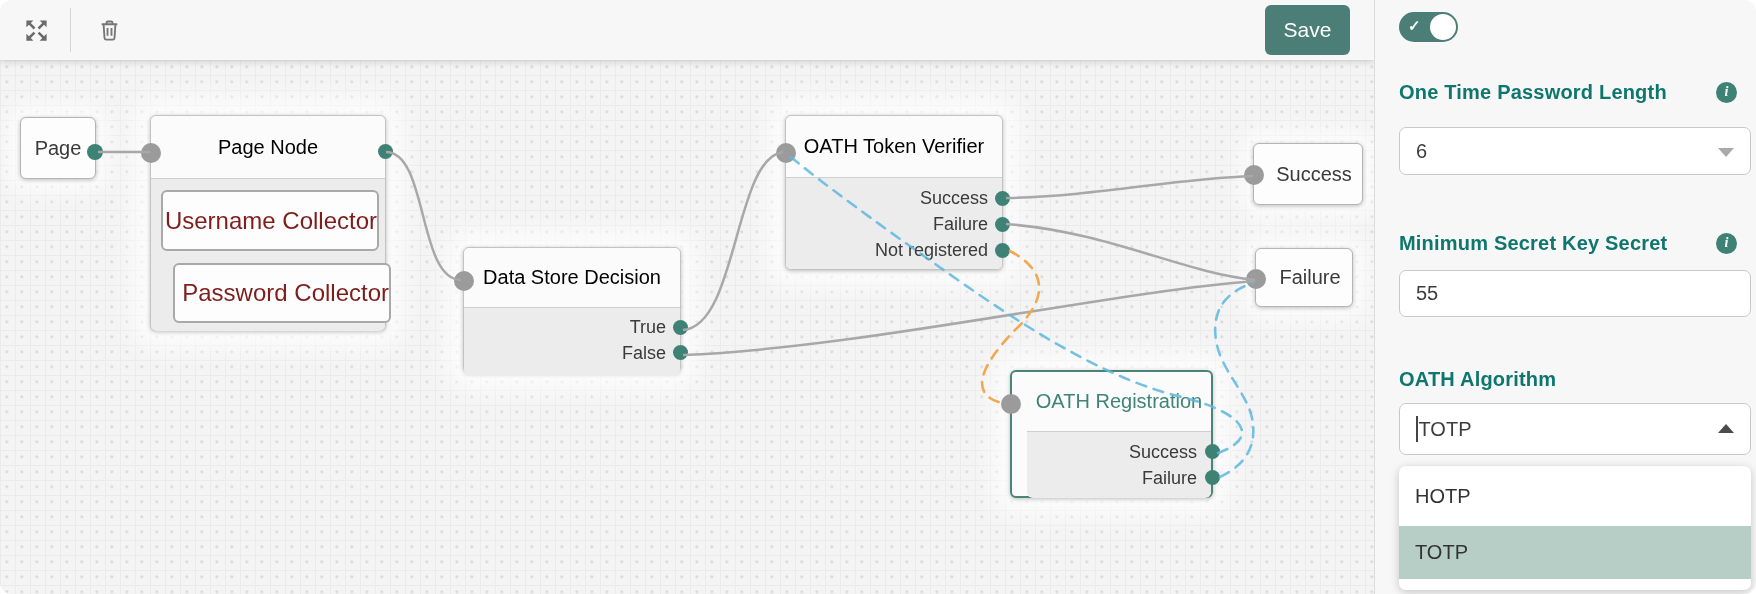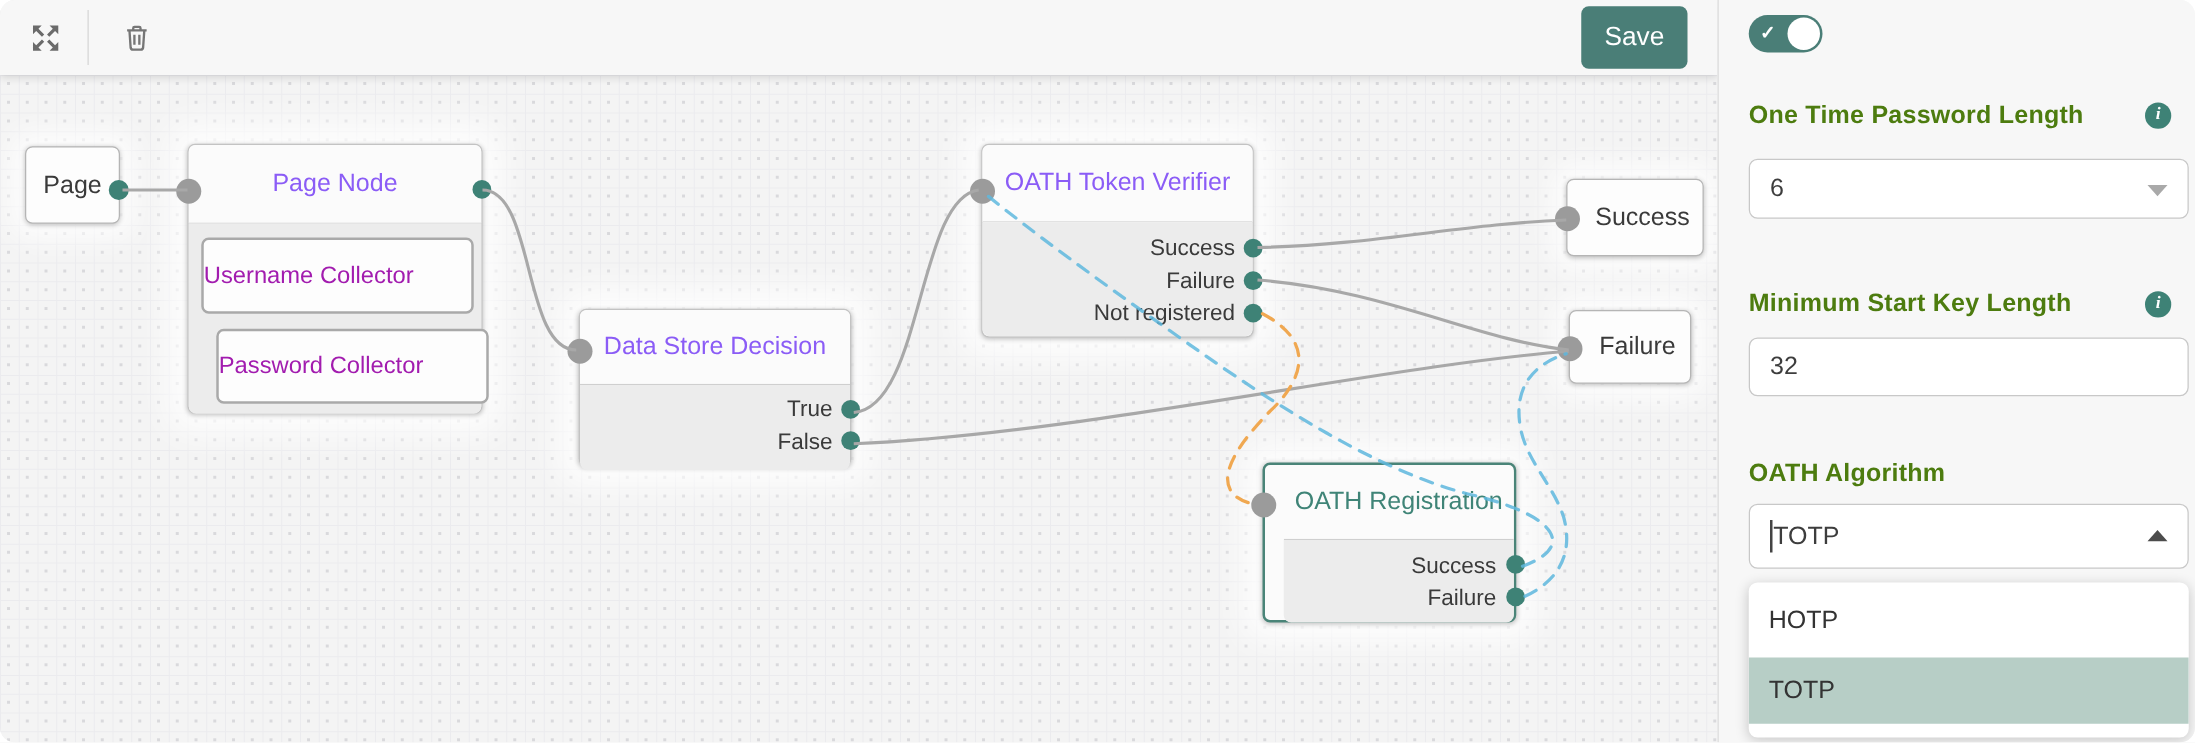--- a/index.html
+++ b/index.html
@@ -26,48 +26,48 @@
               linear-gradient(90deg, #ebebee 1px, rgba(0,0,0,0) 1px);
             background-size:15px 15px;
             background-position:-0.7px -0.7px, 0 0, 0 0; }
 
   .connections { position:absolute; left:0; top:0; width:1374px; height:594px; z-index:3; pointer-events:none; }
 
   
   .node { position:absolute; z-index:2; border-radius:6px; background:#fbfbfb; border:1px solid #c3c3c3;
           box-shadow:0 1px 4px rgba(0,0,0,.25), 0 0 26px 16px rgba(255,255,255,.8); }
   .node .header { display:flex; align-items:center; justify-content:center;
-                  font-size:20px; color:#8b5cf6; border-bottom:1px solid #cfcfcf; background:#fbfbfb;
+                  font-size:20px; color:#000000; border-bottom:1px solid #cfcfcf; background:#fbfbfb;
                   border-radius:6px 6px 0 0; }
   .node .body { background:#ececec; border-radius:0 0 6px 6px; padding-top:9px; }
   .outcome-row { position:relative; height:26px; display:flex; align-items:center; justify-content:flex-end;
                  padding-right:14px; font-size:18px; color:#3a3a3a; }
   .port { position:absolute; border-radius:50%; z-index:4; }
   .port.in  { width:20px; height:20px; background:#9b9b9b; left:-10px; }
   .port.out { width:15px; height:15px; background:#3e8276; right:-8px; }
   .node.selected { border:2px solid #4a8478;padding-left:15px; }
   .node.selected .header { color:#3f8477; }
 
   .endpoint { position:absolute; z-index:2; background:#fdfdfd; border:1px solid #b5b5b5; border-radius:6px;
               display:flex; align-items:center; justify-content:center; font-size:20px; color:#3a3a3a;
               box-shadow:0 1px 4px rgba(0,0,0,.25), 0 0 22px 12px rgba(255,255,255,.8); }
   .subnode { position:absolute; background:#fdfdfd; border:2px solid #a9a9a9; border-radius:6px;
-             display:flex; align-items:center; justify-content:flex-start; font-size:19px; color:#a21caf; }
+             display:flex; align-items:center; justify-content:flex-end; font-size:24px; color:#7f1d1d; }
 
   
   .panel { position:absolute; left:1374px; top:0; width:382px; height:594px; background:#f7f7f7;
            border-left:1px solid #dcdcdc; z-index:6; }
   .toggle { position:absolute; left:24px; top:12px; width:59px; height:30px; border-radius:15px;
             background:#4a7e77; cursor:pointer; }
   .toggle .check { position:absolute; left:9px; top:5px; color:#fff; font-size:15px; font-weight:bold; }
   .toggle .knob { position:absolute; right:2px; top:2px; width:26px; height:26px; border-radius:50%; background:#fff; }
 
   .field-label-row { position:absolute; left:24px; width:352px; height:26px; display:flex;
                      align-items:center; justify-content:space-between; padding-right:14px; }
-  .field-label { font-size:20px; font-weight:bold; color:#4d7c0f; letter-spacing:.2px; }
+  .field-label { font-size:20px; font-weight:bold; color:#0f766e; letter-spacing:.2px; }
   .info-icon { width:21px; height:21px; border-radius:50%; background:#3e8276; color:#fff;
                display:flex; align-items:center; justify-content:center;
                font-family:"Liberation Serif", serif; font-weight:bold; font-size:14px; font-style:italic; }
   .box { position:absolute; left:24px; width:352px; background:#fff; border:1px solid #c8c8c8; border-radius:7px;
          display:flex; align-items:center; padding-left:16px; font-size:20px; color:#3d3d3d; }
   .caret-down { position:absolute; right:16px; top:50%; margin-top:-3px; width:0; height:0;
                 border-left:8px solid rgba(0,0,0,0); border-right:8px solid rgba(0,0,0,0); border-top:9px solid #a9a9a9; }
   .caret-up { position:absolute; right:16px; top:50%; margin-top:-5px; width:0; height:0;
               border-left:8px solid rgba(0,0,0,0); border-right:8px solid rgba(0,0,0,0); border-bottom:9px solid #4c4c4c; }
   .text-cursor { display:inline-block; width:1.5px; height:26px; background:#444; margin-right:1px; }
@@ -211,25 +211,25 @@
     <div class="field-label-row" style="top:79px;">
       <span class="field-label">One Time Password Length</span>
       <span class="info-icon">i</span>
     </div>
     <div class="box" style="top:127px; height:48px;">
       <span>6</span>
       <span class="caret-down"></span>
     </div>
 
     <div class="field-label-row" style="top:230px;">
-      <span class="field-label">Minimum Start Key Length</span>
+      <span class="field-label">Minimum Secret Key Secret</span>
       <span class="info-icon">i</span>
     </div>
     <div class="box" style="top:270px; height:47px;">
-      <span>32</span>
+      <span>55</span>
     </div>
 
     <div class="field-label-row" style="top:366px;">
       <span class="field-label">OATH Algorithm</span>
     </div>
     <div class="box" style="top:403px; height:52px;">
       <span class="text-cursor"></span>
       <span>TOTP</span>
       <span class="caret-up"></span>
     </div>

